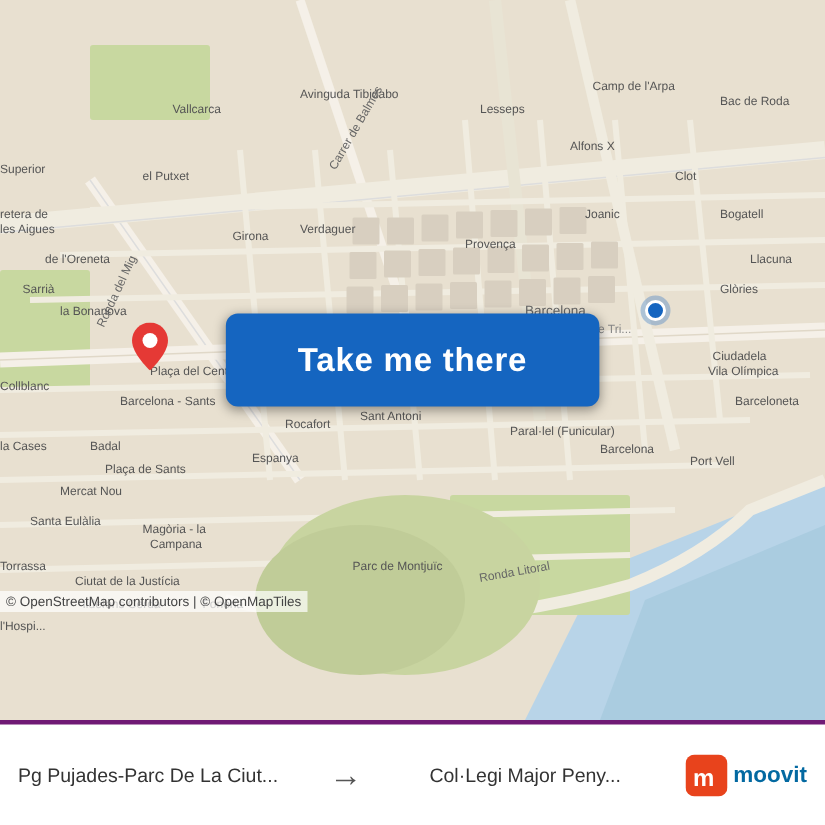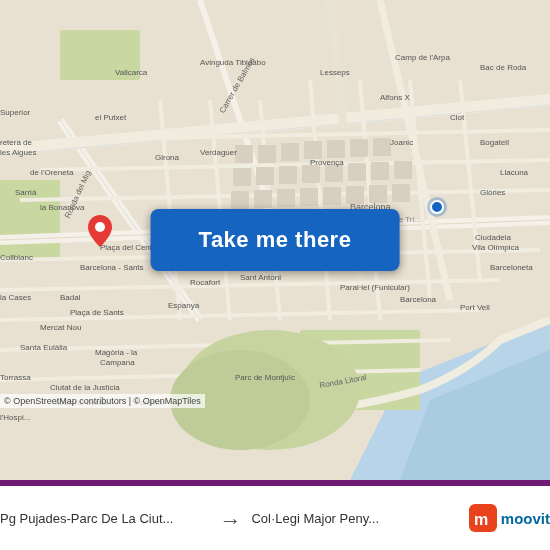--- a/index.html
+++ b/index.html
@@ -53,22 +53,22 @@
     #bottom-bar {
       position: absolute;
       bottom: 0;
       left: 0;
       width: 550px;
       height: 70px;
       background: white;
       display: flex;
       align-items: center;
       justify-content: space-between;
-      padding: 0 0;
-      border-top: 6px solid #701a75;
+      padding: 0 12px;
+      border-top: 3px solid #701a75;
     }
 
     #route-from {
       display: flex;
       flex-direction: column;
       flex: 1;
       min-width: 0;
     }
 
     #route-from-label {
@@ -84,20 +84,21 @@
       color: #555;
       padding: 0 10px;
       flex-shrink: 0;
     }
 
     #route-to {
       display: flex;
       flex-direction: column;
       flex: 1;
       min-width: 0;
+      align-items: center;
     }
 
     #route-to-label {
       font-size: 13px;
       color: #333;
       white-space: nowrap;
       overflow: hidden;
       text-overflow: ellipsis;
     }
 

